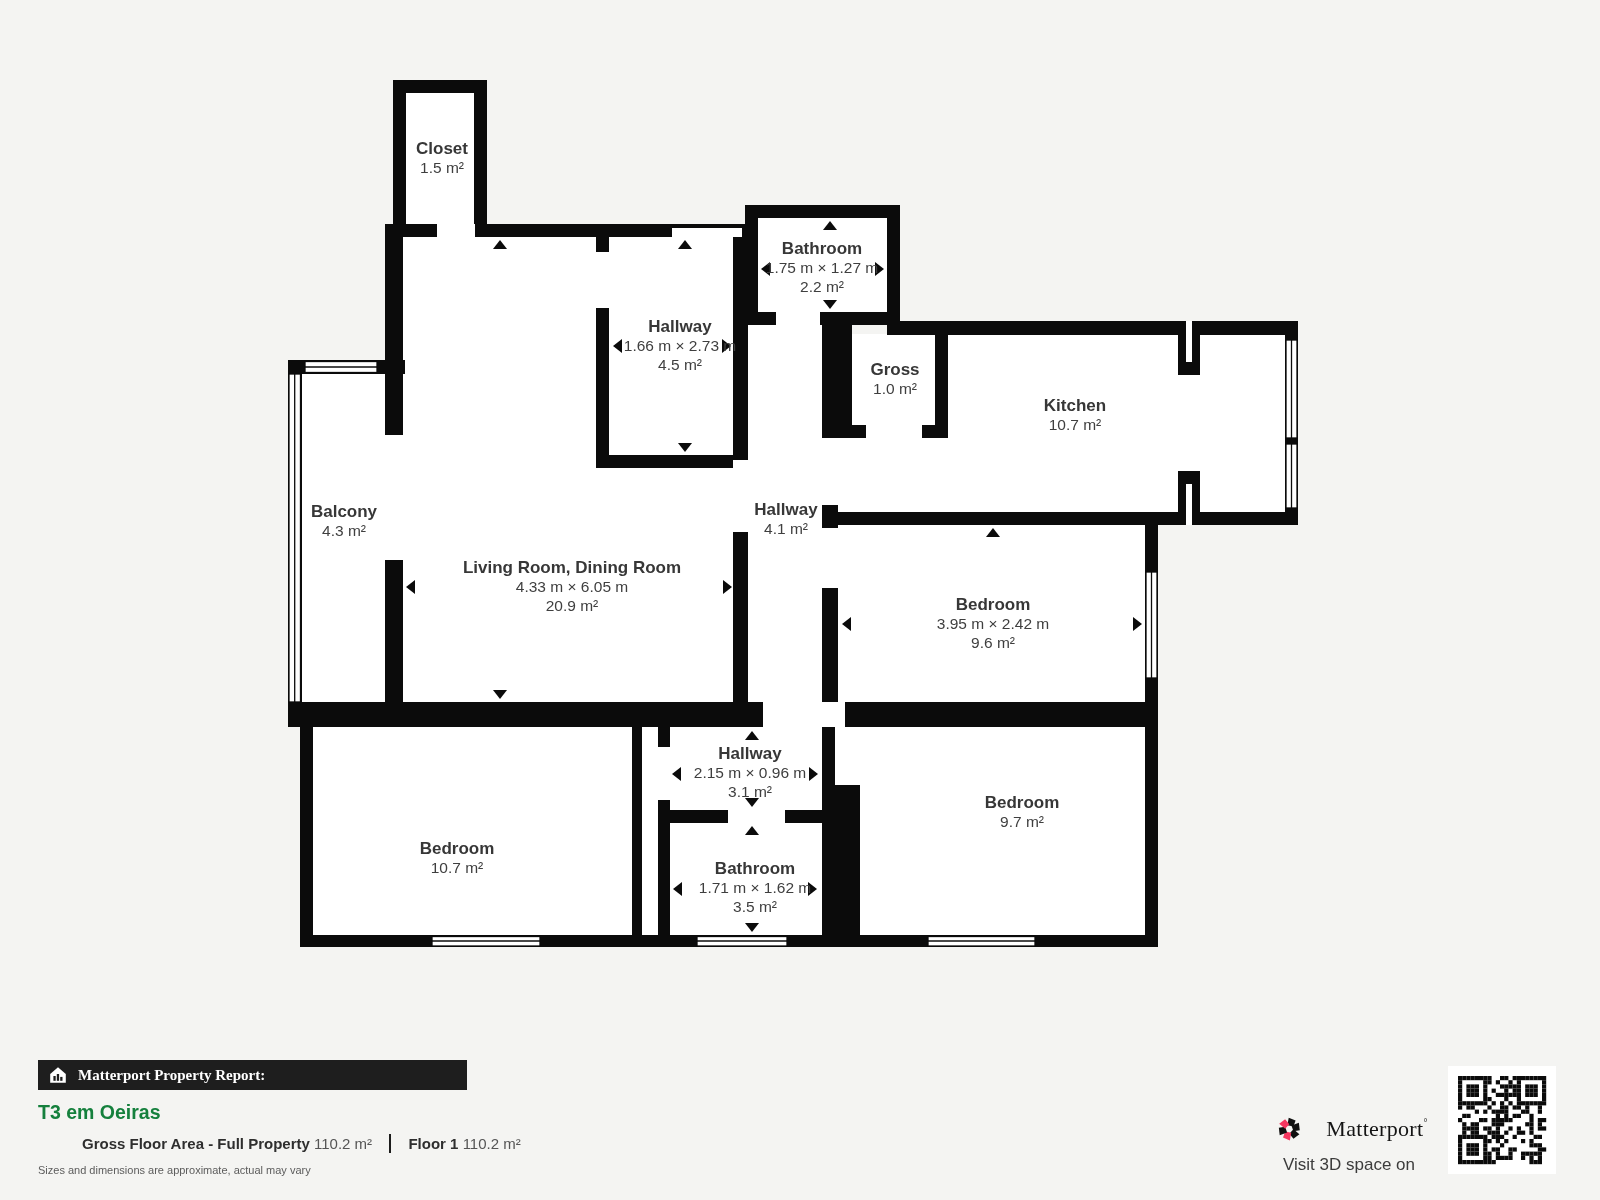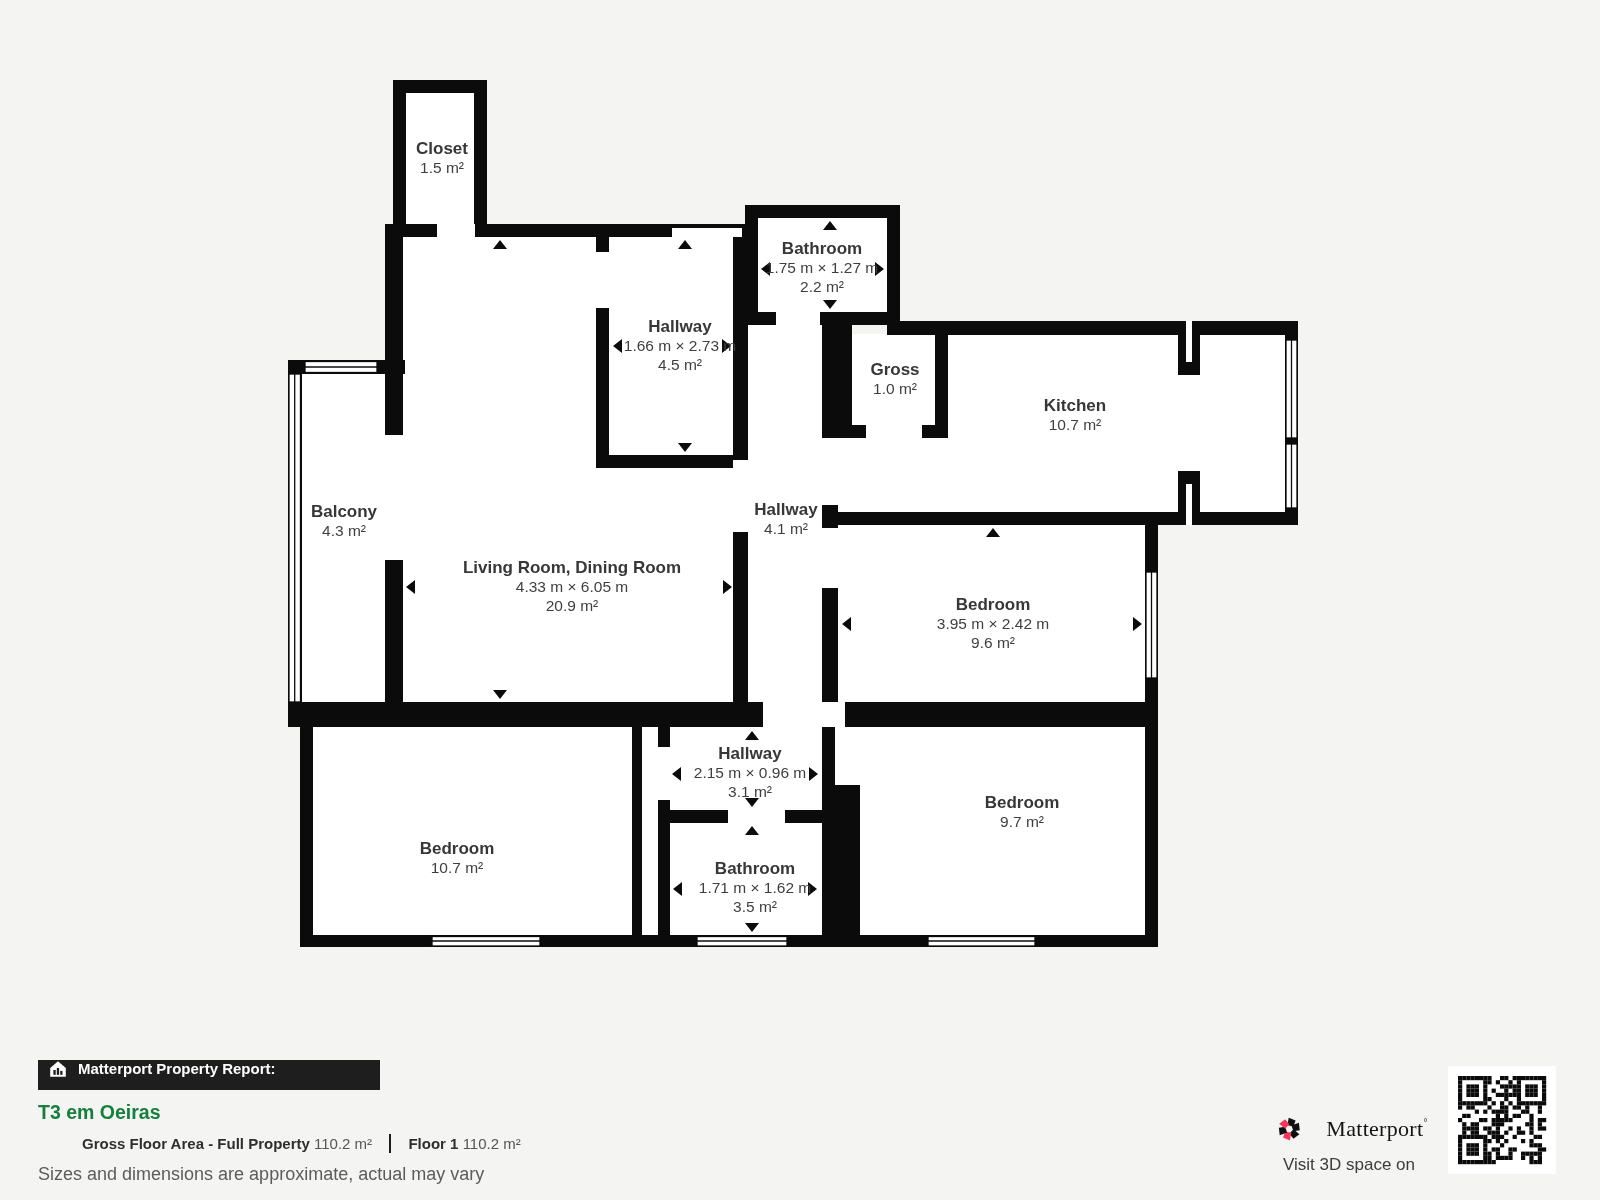--- a/index.html
+++ b/index.html
@@ -11,39 +11,39 @@
   #plan-svg{position:absolute;left:0;top:0;}
   .room-label{
     position:absolute;transform:translateX(-50%);
     text-align:center;white-space:nowrap;
     font-size:15.5px;line-height:19px;color:#3f3f3f;z-index:5;
   }
   .rname{display:block;font-weight:700;font-size:17px;color:#373737;}
   .rdim,.rarea{display:block;}
   
   .report-bar{
-    position:absolute;left:38px;top:1060px;width:342px;height:30px;
-    background:#1e1e1e;display:flex;gap:11px;
-    padding-left:11px;box-sizing:border-box;z-index:6;
+    position:absolute;left:38px;top:1060px;width:429px;height:30px;
+    background:#1e1e1e;display:flex;align-items:center;gap:11px;
+    padding-left:11px;box-sizing:border-box;z-index:6;font-family:Liberation Serif, serif;
   }
   .report-bar span{color:#fff;font-weight:700;font-size:15px;}
   .prop-title{
     position:absolute;left:38px;top:1101px;
     font-size:19.5px;font-weight:700;color:#15803d;z-index:6;
   }
   .stats-row{
     position:absolute;left:38px;top:1134px;font-size:15px;color:#555;z-index:6;margin-left:44px;
   }
   .stats-row b{color:#2e2e2e;font-weight:700;}
   .stat-sep{
     display:inline-block;width:2px;height:19px;background:#1c1c1c;
     margin:0 13px;vertical-align:-4px;
   }
   .disclaimer{
-    position:absolute;left:38px;top:1164px;font-size:18px;color:#5c5c5c;z-index:6;
+    position:absolute;left:38px;top:1164px;font-size:11px;color:#5c5c5c;z-index:6;
   }
   .visit-text{
     position:absolute;left:1349px;top:1155px;transform:translateX(-50%);
     font-size:17px;color:#3c3c3c;white-space:nowrap;z-index:6;
   }
   .brand-row{
     position:absolute;left:1352px;top:1116px;transform:translateX(-50%);
     display:flex;align-items:center;gap:24px;z-index:6;
   }
   .brand-word{

